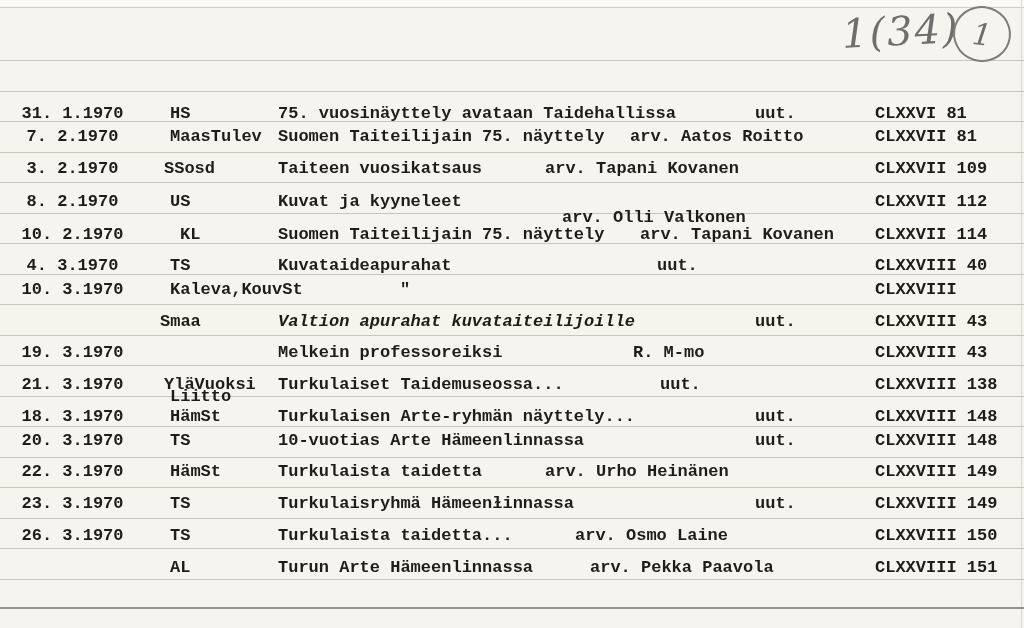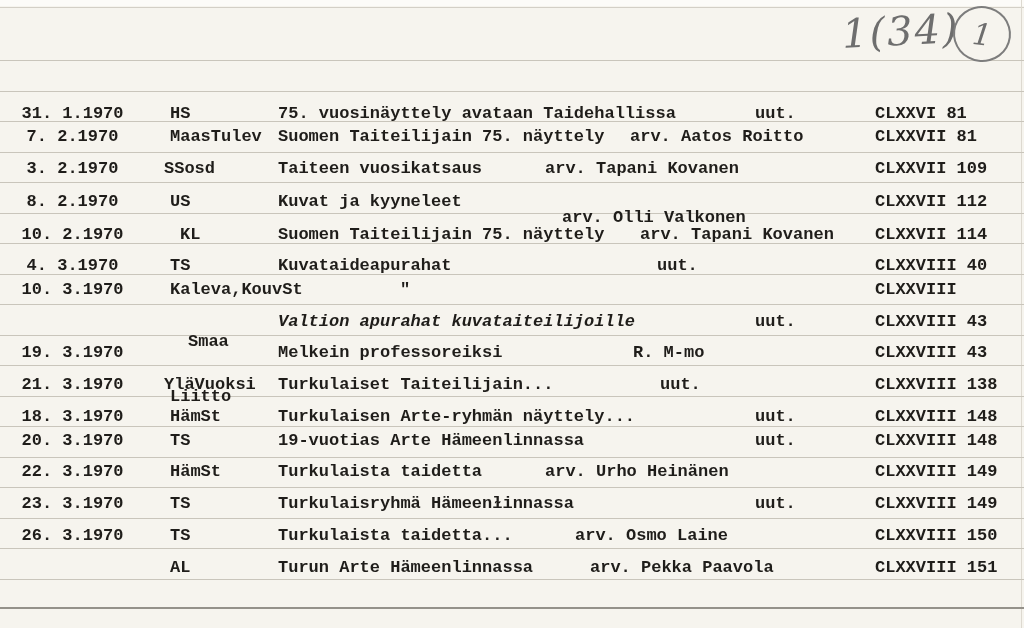--- a/index.html
+++ b/index.html
@@ -79,25 +79,25 @@
   <span class="hand circled-number">1</span>
 
   <div id="rows">
       <div class="row" style="top: 104px;"><span class="cell-date">31. 1.1970</span><span style="left: 170px;">HS</span><span style="left: 278px;">75. vuosinäyttely avataan Taidehallissa</span><span style="left: 755px;">uut.</span><span class="cell-ref">CLXXVI 81</span></div>
       <div class="row" style="top: 127px;"><span class="cell-date">7. 2.1970</span><span style="left: 170px;">MaasTulev</span><span style="left: 278px;">Suomen Taiteilijain 75. näyttely</span><span style="left: 630px;">arv. Aatos Roitto</span><span class="cell-ref">CLXXVII 81</span></div>
       <div class="row" style="top: 159px;"><span class="cell-date">3. 2.1970</span><span style="left: 164px; text-align: right;">SSosd</span><span style="left: 278px;">Taiteen vuosikatsaus</span><span style="left: 545px;">arv. Tapani Kovanen</span><span class="cell-ref">CLXXVII 109</span></div>
       <div class="row" style="top: 192px;"><span class="cell-date">8. 2.1970</span><span style="left: 170px;">US</span><span style="left: 278px;">Kuvat ja kyyneleet</span><span style="left: 562px; margin-top: 16px;">arv. Olli Valkonen</span><span class="cell-ref">CLXXVII 112</span></div>
       <div class="row" style="top: 225px;"><span class="cell-date">10. 2.1970</span><span style="left: 180px;">KL</span><span style="left: 278px;">Suomen Taiteilijain 75. näyttely</span><span style="left: 640px;">arv. Tapani Kovanen</span><span class="cell-ref">CLXXVII 114</span></div>
       <div class="row" style="top: 256px;"><span class="cell-date">4. 3.1970</span><span style="left: 170px;">TS</span><span style="left: 278px;">Kuvataideapurahat</span><span style="left: 657px;">uut.</span><span class="cell-ref">CLXXVIII 40</span></div>
       <div class="row" style="top: 280px;"><span class="cell-date">10. 3.1970</span><span style="left: 170px;">Kaleva,KouvSt</span><span style="left: 400px;">"</span><span class="cell-ref">CLXXVIII</span></div>
-      <div class="row" style="top: 312px;"><span style="left: 188px; margin-top: 20px;">Smaa</span><span style="left: 278px; font-style: italic;">Valtion apurahat kuvataiteilijoille</span><span style="left: 755px;">uut.</span><span class="cell-ref">CLXXVIII 43</span></div>
+      <div class="row" style="top: 312px;"><span style="left: 160px;">Smaa</span><span style="left: 278px; font-style: italic;">Valtion apurahat kuvataiteilijoille</span><span style="left: 755px;">uut.</span><span class="cell-ref">CLXXVIII 43</span></div>
       <div class="row" style="top: 343px;"><span class="cell-date">19. 3.1970</span><span style="left: 170px; margin-top: 44px;">Liitto</span><span style="left: 278px;">Melkein professoreiksi</span><span style="left: 625px; margin-left: 8px;">R. M-mo</span><span class="cell-ref">CLXXVIII 43</span></div>
-      <div class="row" style="top: 375px;"><span class="cell-date">21. 3.1970</span><span style="left: 164px;">YläVuoksi</span><span style="left: 278px;">Turkulaiset Taiteilijain...</span><span style="left: 660px;">uut.</span><span class="cell-ref">CLXXVIII 138</span></div>
+      <div class="row" style="top: 375px;"><span class="cell-date">21. 3.1970</span><span style="left: 164px;">YläVuoksi</span><span style="left: 278px;">Turkulaiset Taidemuseossa...</span><span style="left: 660px;">uut.</span><span class="cell-ref">CLXXVIII 138</span></div>
       <div class="row" style="top: 407px;"><span class="cell-date">18. 3.1970</span><span style="left: 170px;">HämSt</span><span style="left: 278px;">Turkulaisen Arte-ryhmän näyttely...</span><span style="left: 755px;">uut.</span><span class="cell-ref">CLXXVIII 148</span></div>
-      <div class="row" style="top: 431px;"><span class="cell-date">20. 3.1970</span><span style="left: 170px;">TS</span><span style="left: 278px;">19-vuotias Arte Hämeenlinnassa</span><span style="left: 755px;">uut.</span><span class="cell-ref">CLXXVIII 148</span></div>
+      <div class="row" style="top: 431px;"><span class="cell-date">20. 3.1970</span><span style="left: 170px;">TS</span><span style="left: 278px;">10-vuotias Arte Hämeenlinnassa</span><span style="left: 755px;">uut.</span><span class="cell-ref">CLXXVIII 148</span></div>
       <div class="row" style="top: 462px; padding-left: 48px;"><span class="cell-date">22. 3.1970</span><span style="left: 170px;">HämSt</span><span style="left: 545px;">arv. Urho Heinänen</span><span style="left: 278px;">Turkulaista taidetta</span><span class="cell-ref">CLXXVIII 149</span></div>
       <div class="row" style="top: 494px;"><span class="cell-date">23. 3.1970</span><span style="left: 170px;">TS</span><span style="left: 278px;">Turkulaisryhmä Hämeenɫinnassa</span><span style="left: 755px;">uut.</span><span class="cell-ref">CLXXVIII 149</span></div>
       <div class="row" style="top: 526px;"><span class="cell-date">26. 3.1970</span><span style="left: 170px;">TS</span><span style="left: 278px;">Turkulaista taidetta...</span><span style="left: 575px;">arv. Osmo Laine</span><span class="cell-ref">CLXXVIII 150</span></div>
       <div class="row" style="top: 558px;"><span style="left: 170px;">AL</span><span style="left: 278px;">Turun Arte Hämeenlinnassa</span><span style="left: 590px;">arv. Pekka Paavola</span><span class="cell-ref">CLXXVIII 151</span></div>
     </div>
 
   <div class="dark-line"></div>
 </div>
 
 </body></html>

